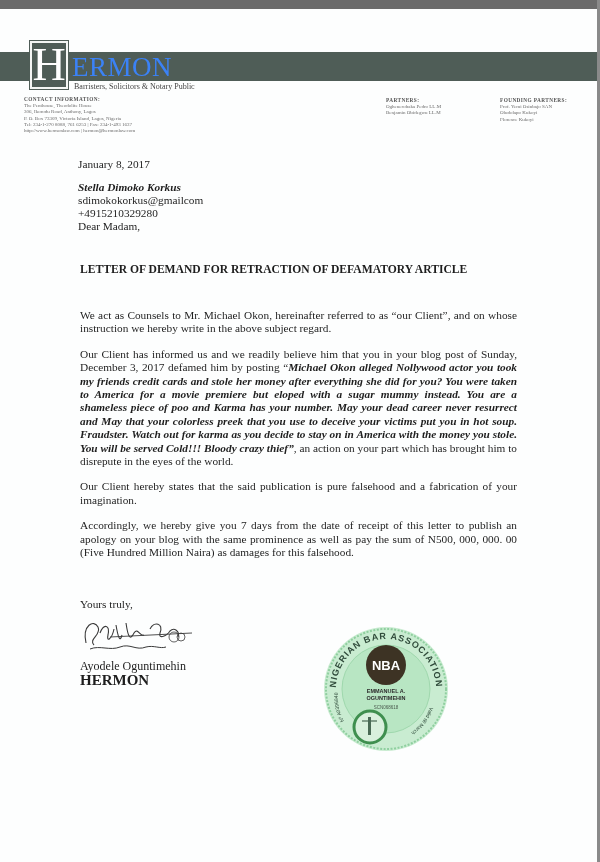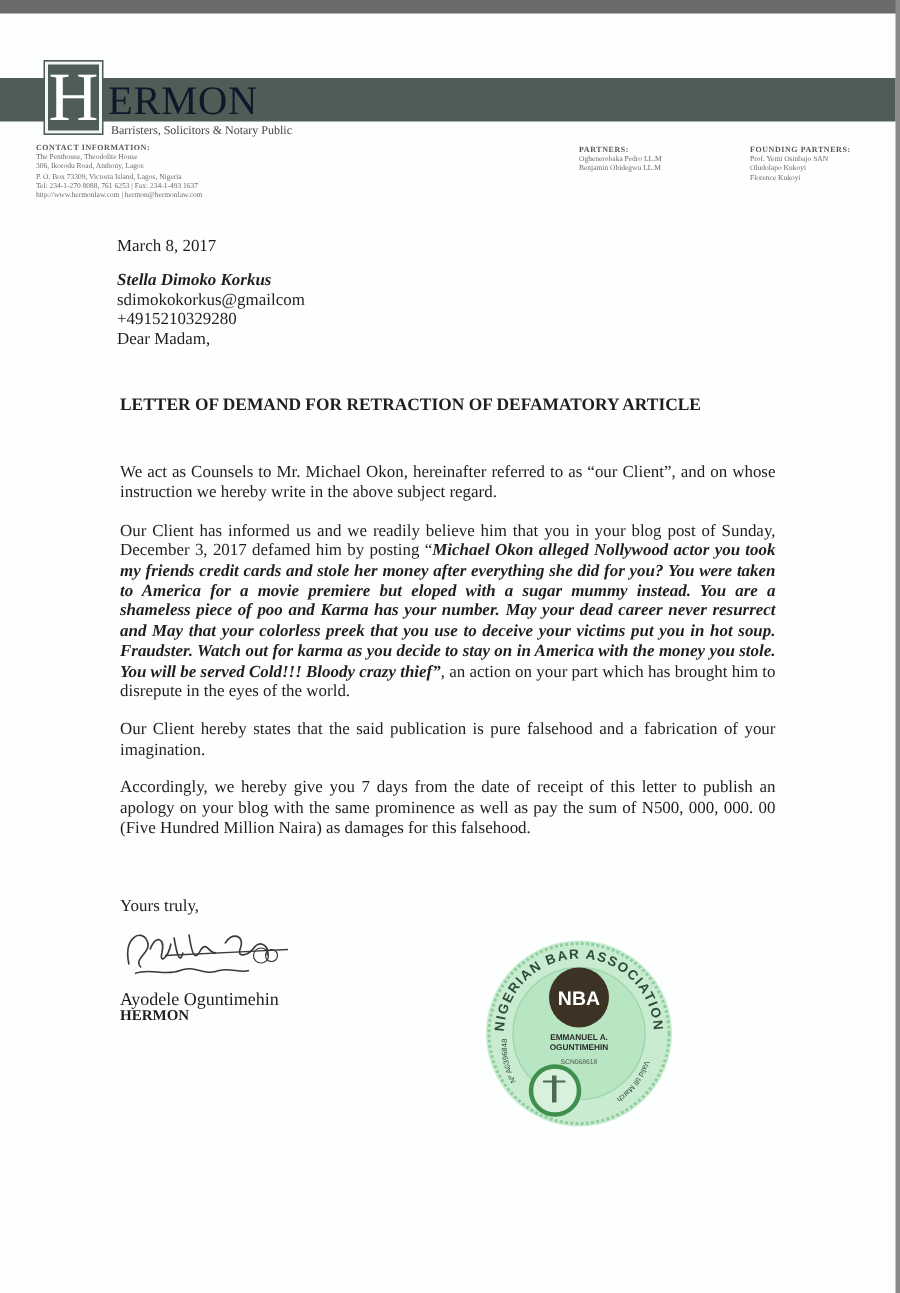--- a/index.html
+++ b/index.html
@@ -6,21 +6,21 @@
   html, body { width: 600px; height: 862px; overflow: hidden; background: #fdfefe; }
   body { position: relative; font-family: "Liberation Serif", "DejaVu Serif", serif; color: #1e1e1e; }
 
   .top-edge { position: absolute; left: 0; top: 0; width: 600px; height: 9px; background: #6b6b6b; }
   .right-edge { position: absolute; right: 0; top: 0; width: 3px; height: 862px; background: #8a8a8a; }
 
   .brand-band { position: absolute; left: 0; top: 52px; width: 597px; height: 29px; background: #4f5d57; }
   .h-box { position: absolute; left: 30px; top: 41px; width: 38px; height: 48px; background: #4f5d57;
            border: 2px solid #f4f6f4; outline: 1px solid #4f5d57; color: #fff;
            font-size: 46px; line-height: 44px; text-align: center; font-family: "Liberation Serif", serif; }
-  .brand-rest { position: absolute; left: 72px; top: 52px; color: #0f172a; font-size: 27px; line-height: 30px; letter-spacing: 0.5px; }
+  .brand-rest { position: absolute; left: 72px; top: 52px; color: #3b82f6; font-size: 27px; line-height: 30px; letter-spacing: 0.5px; }
   .brand-tagline { position: absolute; left: 74px; top: 82px; font-size: 8px; color: #444; }
 
   .hdr-label { font-size: 5.3px; font-weight: bold; letter-spacing: 0.4px; color: #555; line-height: 8px; }
   .hdr-line { font-size: 5px; color: #6a6a6a; line-height: 6.3px; }
   .contact { position: absolute; left: 24px; top: 95px; width: 240px; }
   .partners { position: absolute; left: 386px; top: 96px; width: 100px; }
   .founders { position: absolute; left: 500px; top: 96px; width: 96px; }
 
   .letter { position: absolute; left: 78px; top: 158px; width: 440px; font-size: 11.3px; line-height: 13px; }
   .date { margin-bottom: 10px; }
@@ -29,21 +29,21 @@
 
   .subject { position: absolute; left: 80px; top: 263px; width: 440px; text-align: left; font-weight: bold; font-size: 11.6px; line-height: 14.5px; }
 
   .body { position: absolute; left: 80px; top: 309px; width: 437px; font-size: 11.3px; line-height: 13.4px; text-align: justify; }
   .body p { margin-bottom: 12px; }
   .quote { font-weight: bold; font-style: italic; }
 
   .closing { position: absolute; left: 80px; top: 598px; font-size: 11.3px; line-height: 13.4px; }
   .signature { position: absolute; left: 80px; top: 615px; width: 120px; height: 42px; }
   .signer-name { position: absolute; left: 80px; top: 659px; font-size: 12px; }
-  .signer-firm { position: absolute; left: 80px; top: 672px; font-size: 10px; font-weight: bold; }
+  .signer-firm { position: absolute; left: 80px; top: 672px; font-size: 15px; font-weight: bold; }
 
   .seal { position: absolute; left: 318px; top: 623px; width: 136px; height: 132px; }
 </style>
 </head>
 <body>
 
 <div class="top-edge"></div>
 <div class="right-edge"></div>
 
 <div class="brand-band"></div>
@@ -67,21 +67,21 @@
 </div>
 
 <div class="founders">
   <div class="hdr-label">FOUNDING PARTNERS:</div>
   <div class="hdr-line">Prof. Yemi Osinbajo SAN</div>
   <div class="hdr-line">Oludolapo Kukoyi</div>
   <div class="hdr-line">Florence Kukoyi</div>
 </div>
 
 <div class="letter">
-  <div class="date">March 8, 2017</div>
+  <div class="date">January 8, 2017</div>
   <div class="addressee-name">Stella Dimoko Korkus</div>
   <div>sdimokokorkus@gmailcom</div>
   <div>+4915210329280</div>
   <div class="salutation">Dear Madam,</div>
 </div>
 
 <div class="subject">
   <div>LETTER OF DEMAND FOR RETRACTION OF DEFAMATORY ARTICLE</div>
 </div>
 

